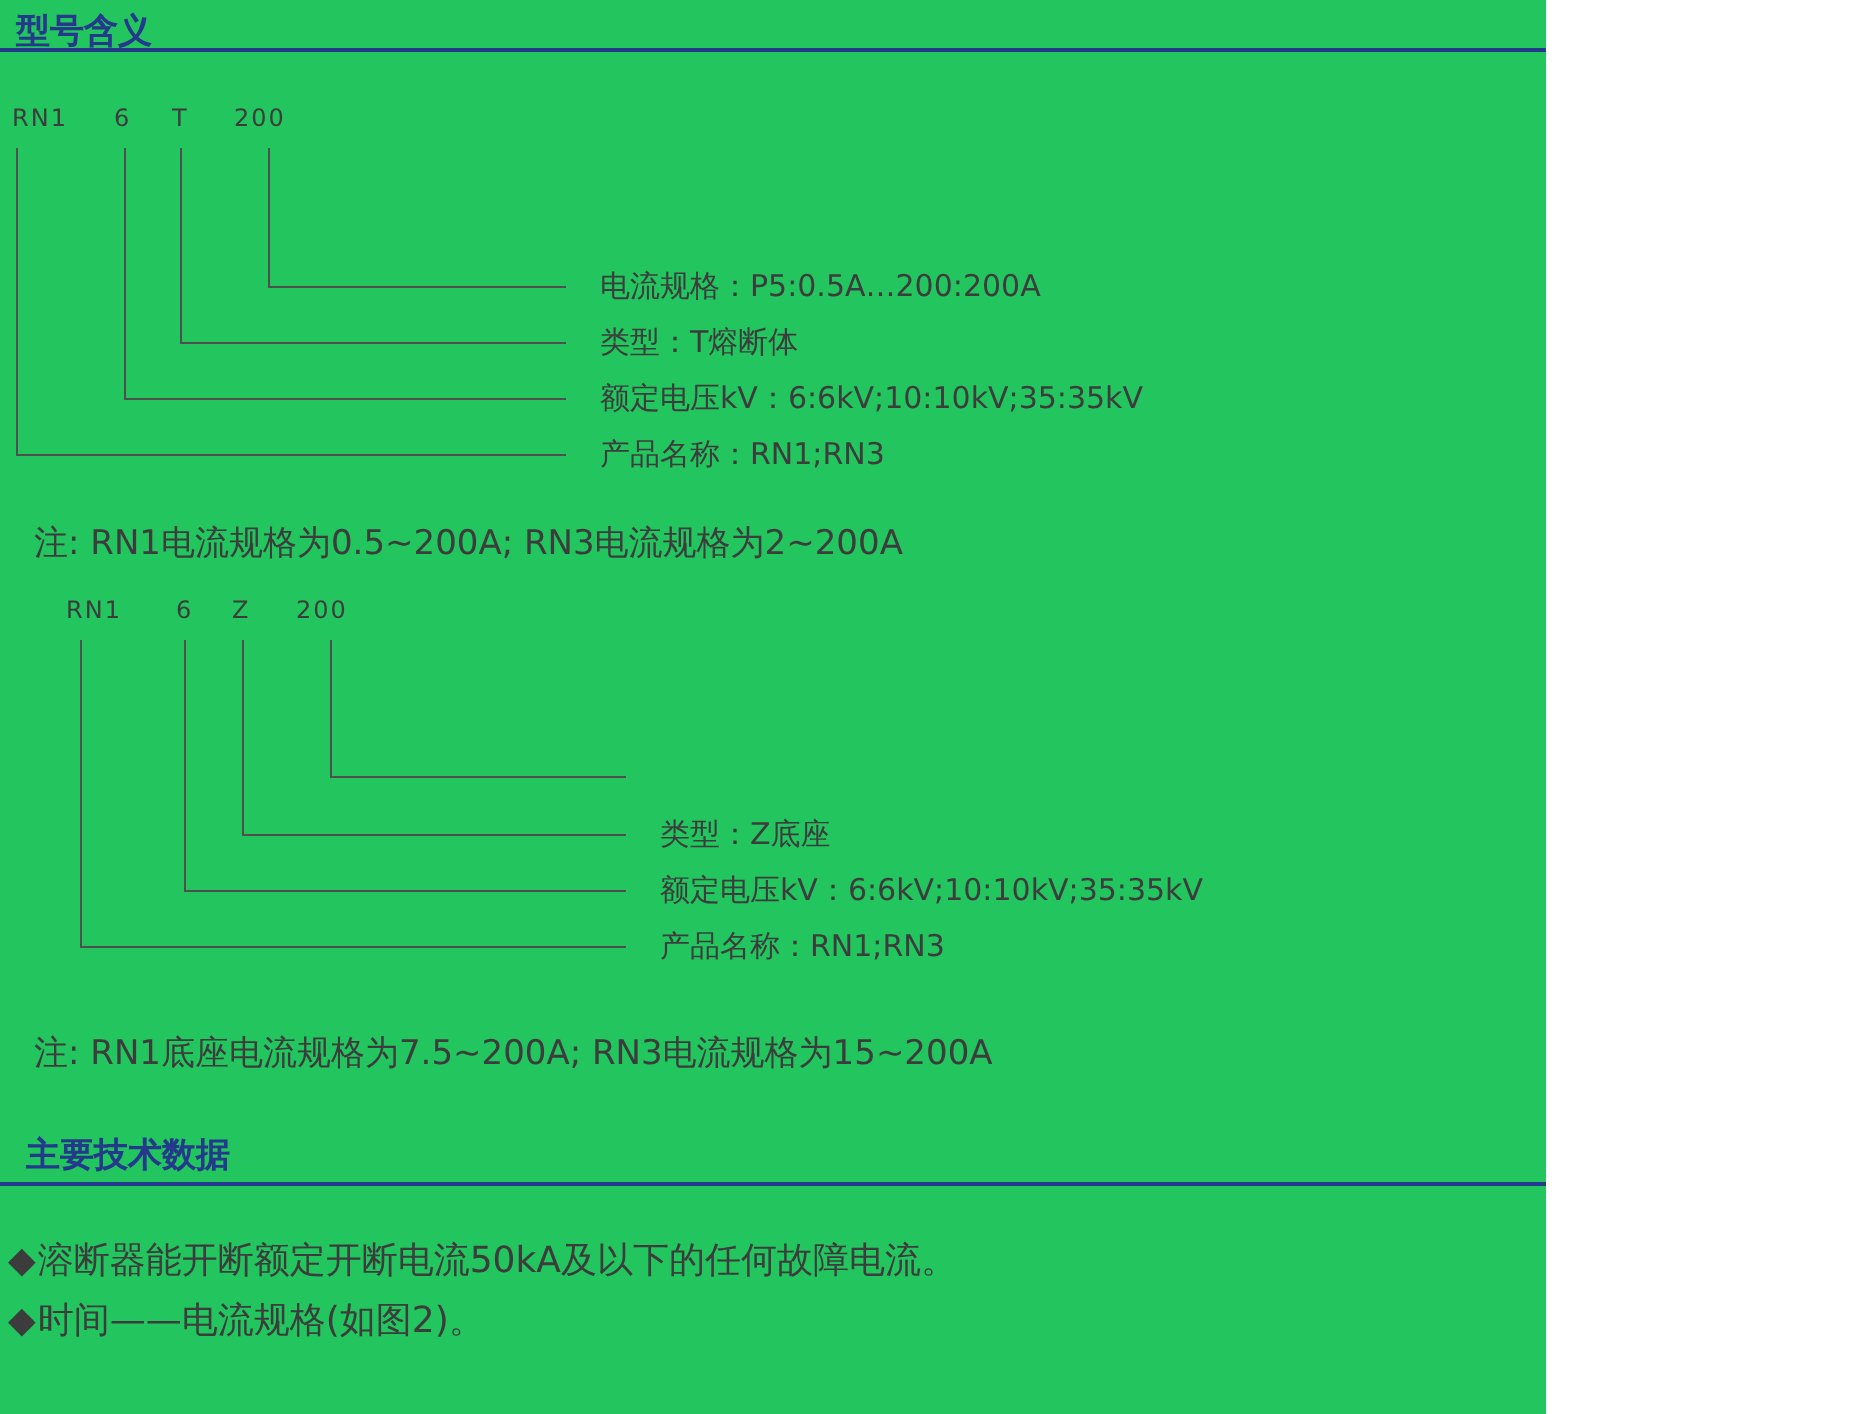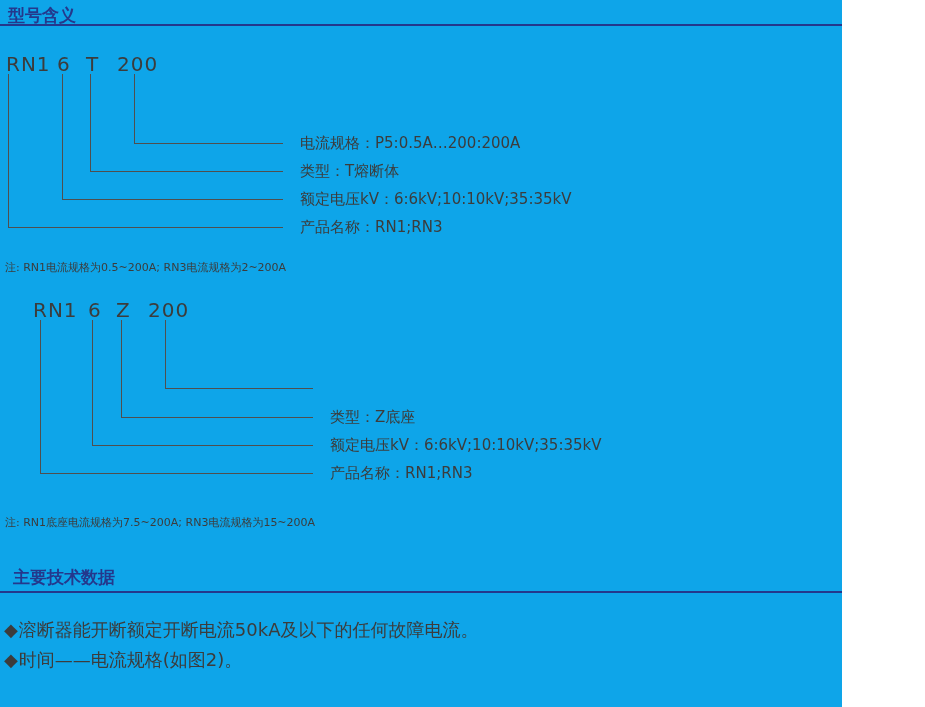--- a/index.html
+++ b/index.html
@@ -1,27 +1,27 @@
 <!DOCTYPE html>
 <html><head>
 <meta charset="utf-8">
 <style>
   html,body{margin:0;padding:0;background:#ffffff;}
   body{font-family:"DejaVu Sans","Liberation Sans",sans-serif;color:#3c3c3c;}
-  .page{position:relative;width:842px;height:707px;background:#0ea5e9;overflow:hidden;}
+  .page{position:relative;width:773px;height:707px;background:#22c55e;overflow:hidden;}
 
   .section-title{position:absolute;font-size:17px;font-weight:bold;color:#24388c;white-space:nowrap;}
   .title-rule{position:absolute;left:0;width:925px;height:2px;background:#24388c;}
 
-  .code-part{position:absolute;font-size:20px;color:#3c3c3c;white-space:nowrap;letter-spacing:1px;}
+  .code-part{position:absolute;font-size:12px;color:#3c3c3c;white-space:nowrap;letter-spacing:1px;}
 
   .l-line{position:absolute;border-left:1px solid #4f4f4f;border-bottom:1px solid #4f4f4f;}
 
   .diag-label{position:absolute;font-size:15px;color:#3c3c3c;white-space:nowrap;line-height:18px;margin-left:12px;}
-  .note{position:absolute;font-size:11px;color:#3c3c3c;white-space:nowrap;}
+  .note{position:absolute;font-size:17px;color:#3c3c3c;white-space:nowrap;margin-left:12px;}
 
   .bullet{position:absolute;font-size:18px;color:#3c3c3c;white-space:nowrap;}
   .bullet .diamond{margin-right:1px;}
 </style>
 </head>
 <body>
 
 <div class="page">
 
   <div class="section-title" style="left:8px;top:4px;">型号含义</div>

